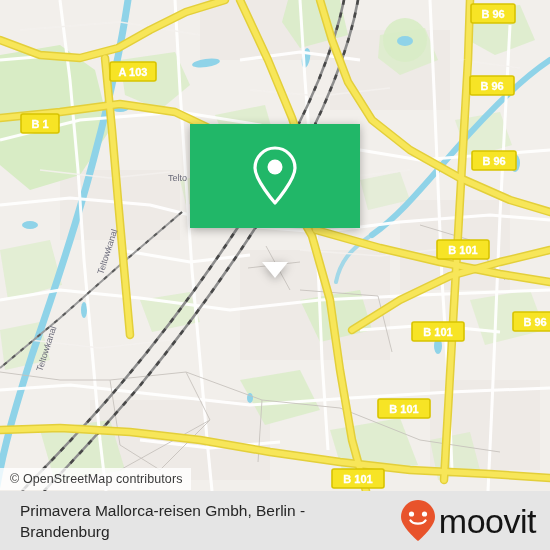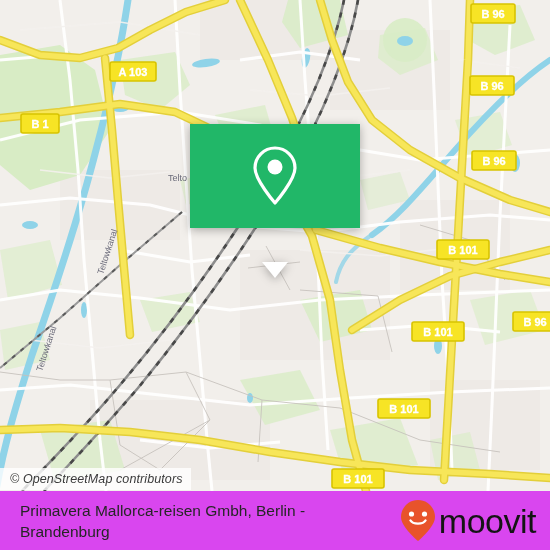--- a/index.html
+++ b/index.html
@@ -29,21 +29,20 @@
   #attribution {
     position:absolute;
     left:0; top:468px;
     padding:4px 8px 4px 10px;
     background:rgba(255,255,255,0.80);
     font-size:12.5px;
     color:#3a3a3a;
     letter-spacing:0.1px;
     white-space:nowrap;
     z-index:40;
-    font-style:italic;
   }
 
   
   #popup {
     position:absolute;
     left:190px; top:124px;
     width:170px;
     z-index:50;
     filter:drop-shadow(0 2px 5px rgba(0,0,0,0.30));
   }
@@ -75,21 +74,21 @@
     border-left:13px solid transparent;
     border-right:13px solid transparent;
     border-top:16px solid #ffffff;
   }
 
   
   #bottombar {
     position:absolute;
     left:0; top:491px;
     width:550px; height:59px;
-    background:#d946ef;
+    background:#e5e5e5;
     display:flex;
     align-items:center;
     justify-content:space-between;
     padding:0 14px 0 20px;
   }
   #place-title {
     font-size:15.5px;
     line-height:21px;
     color:#262626;
     max-width:360px;

